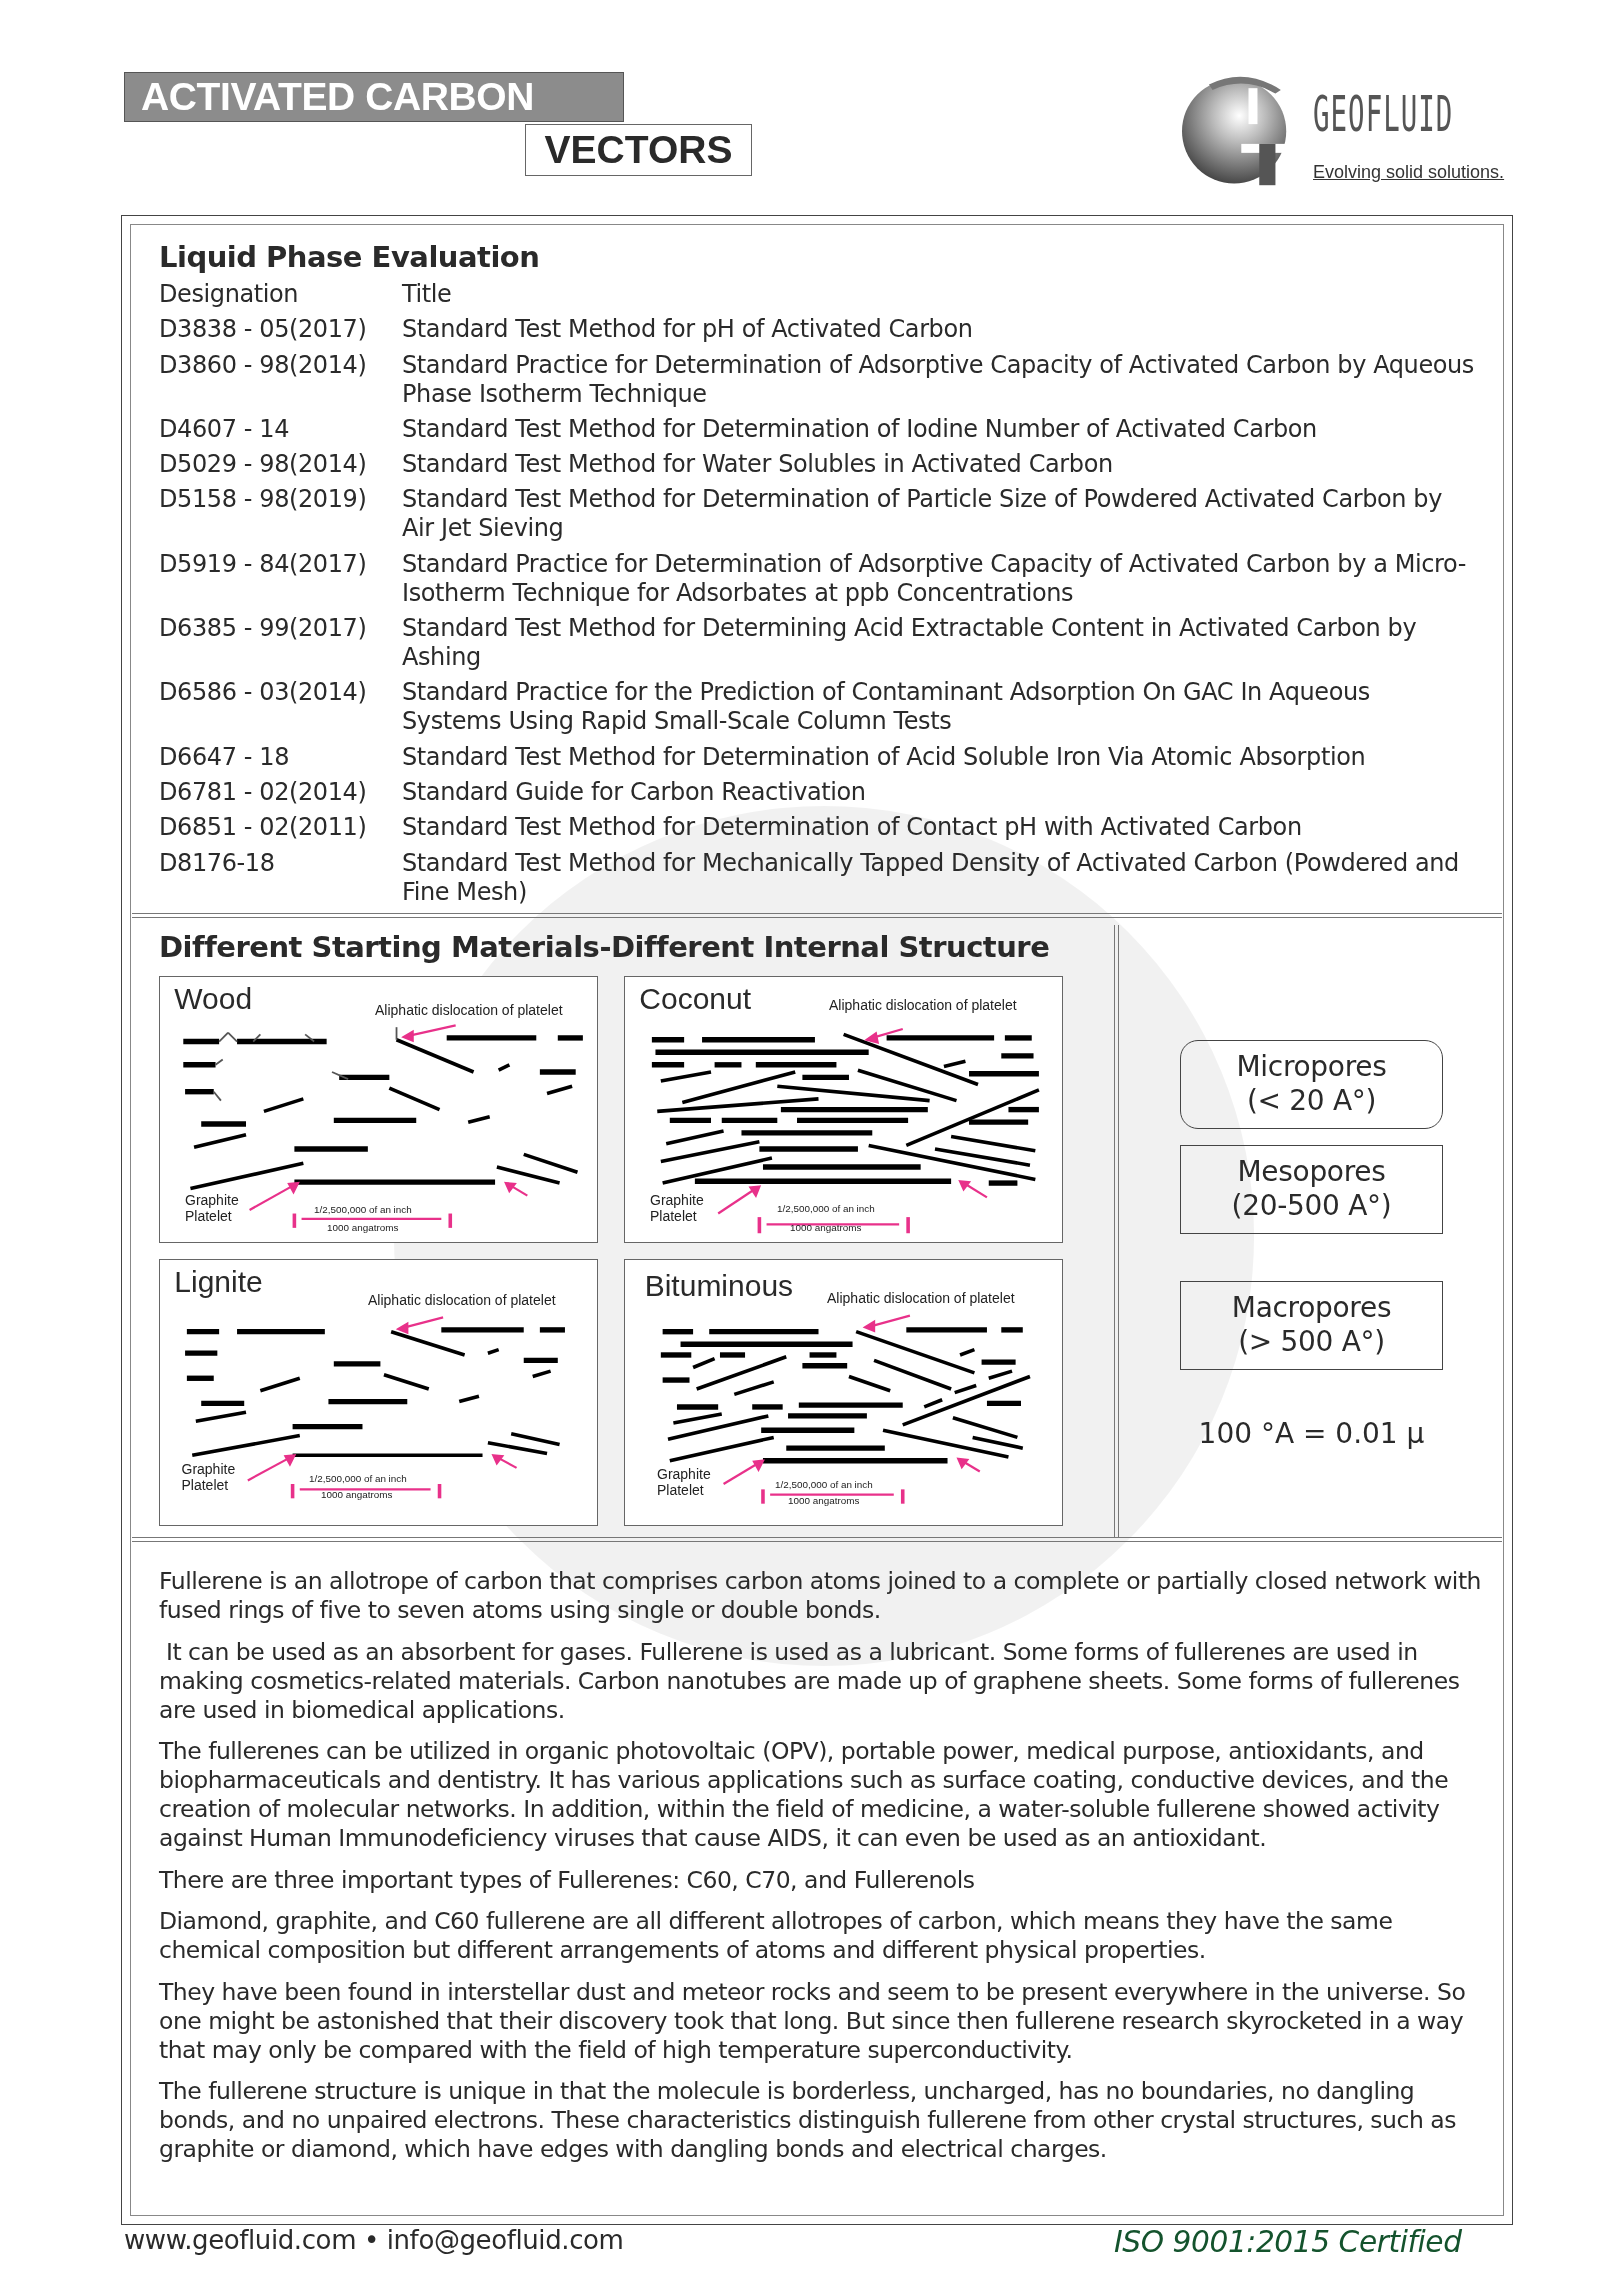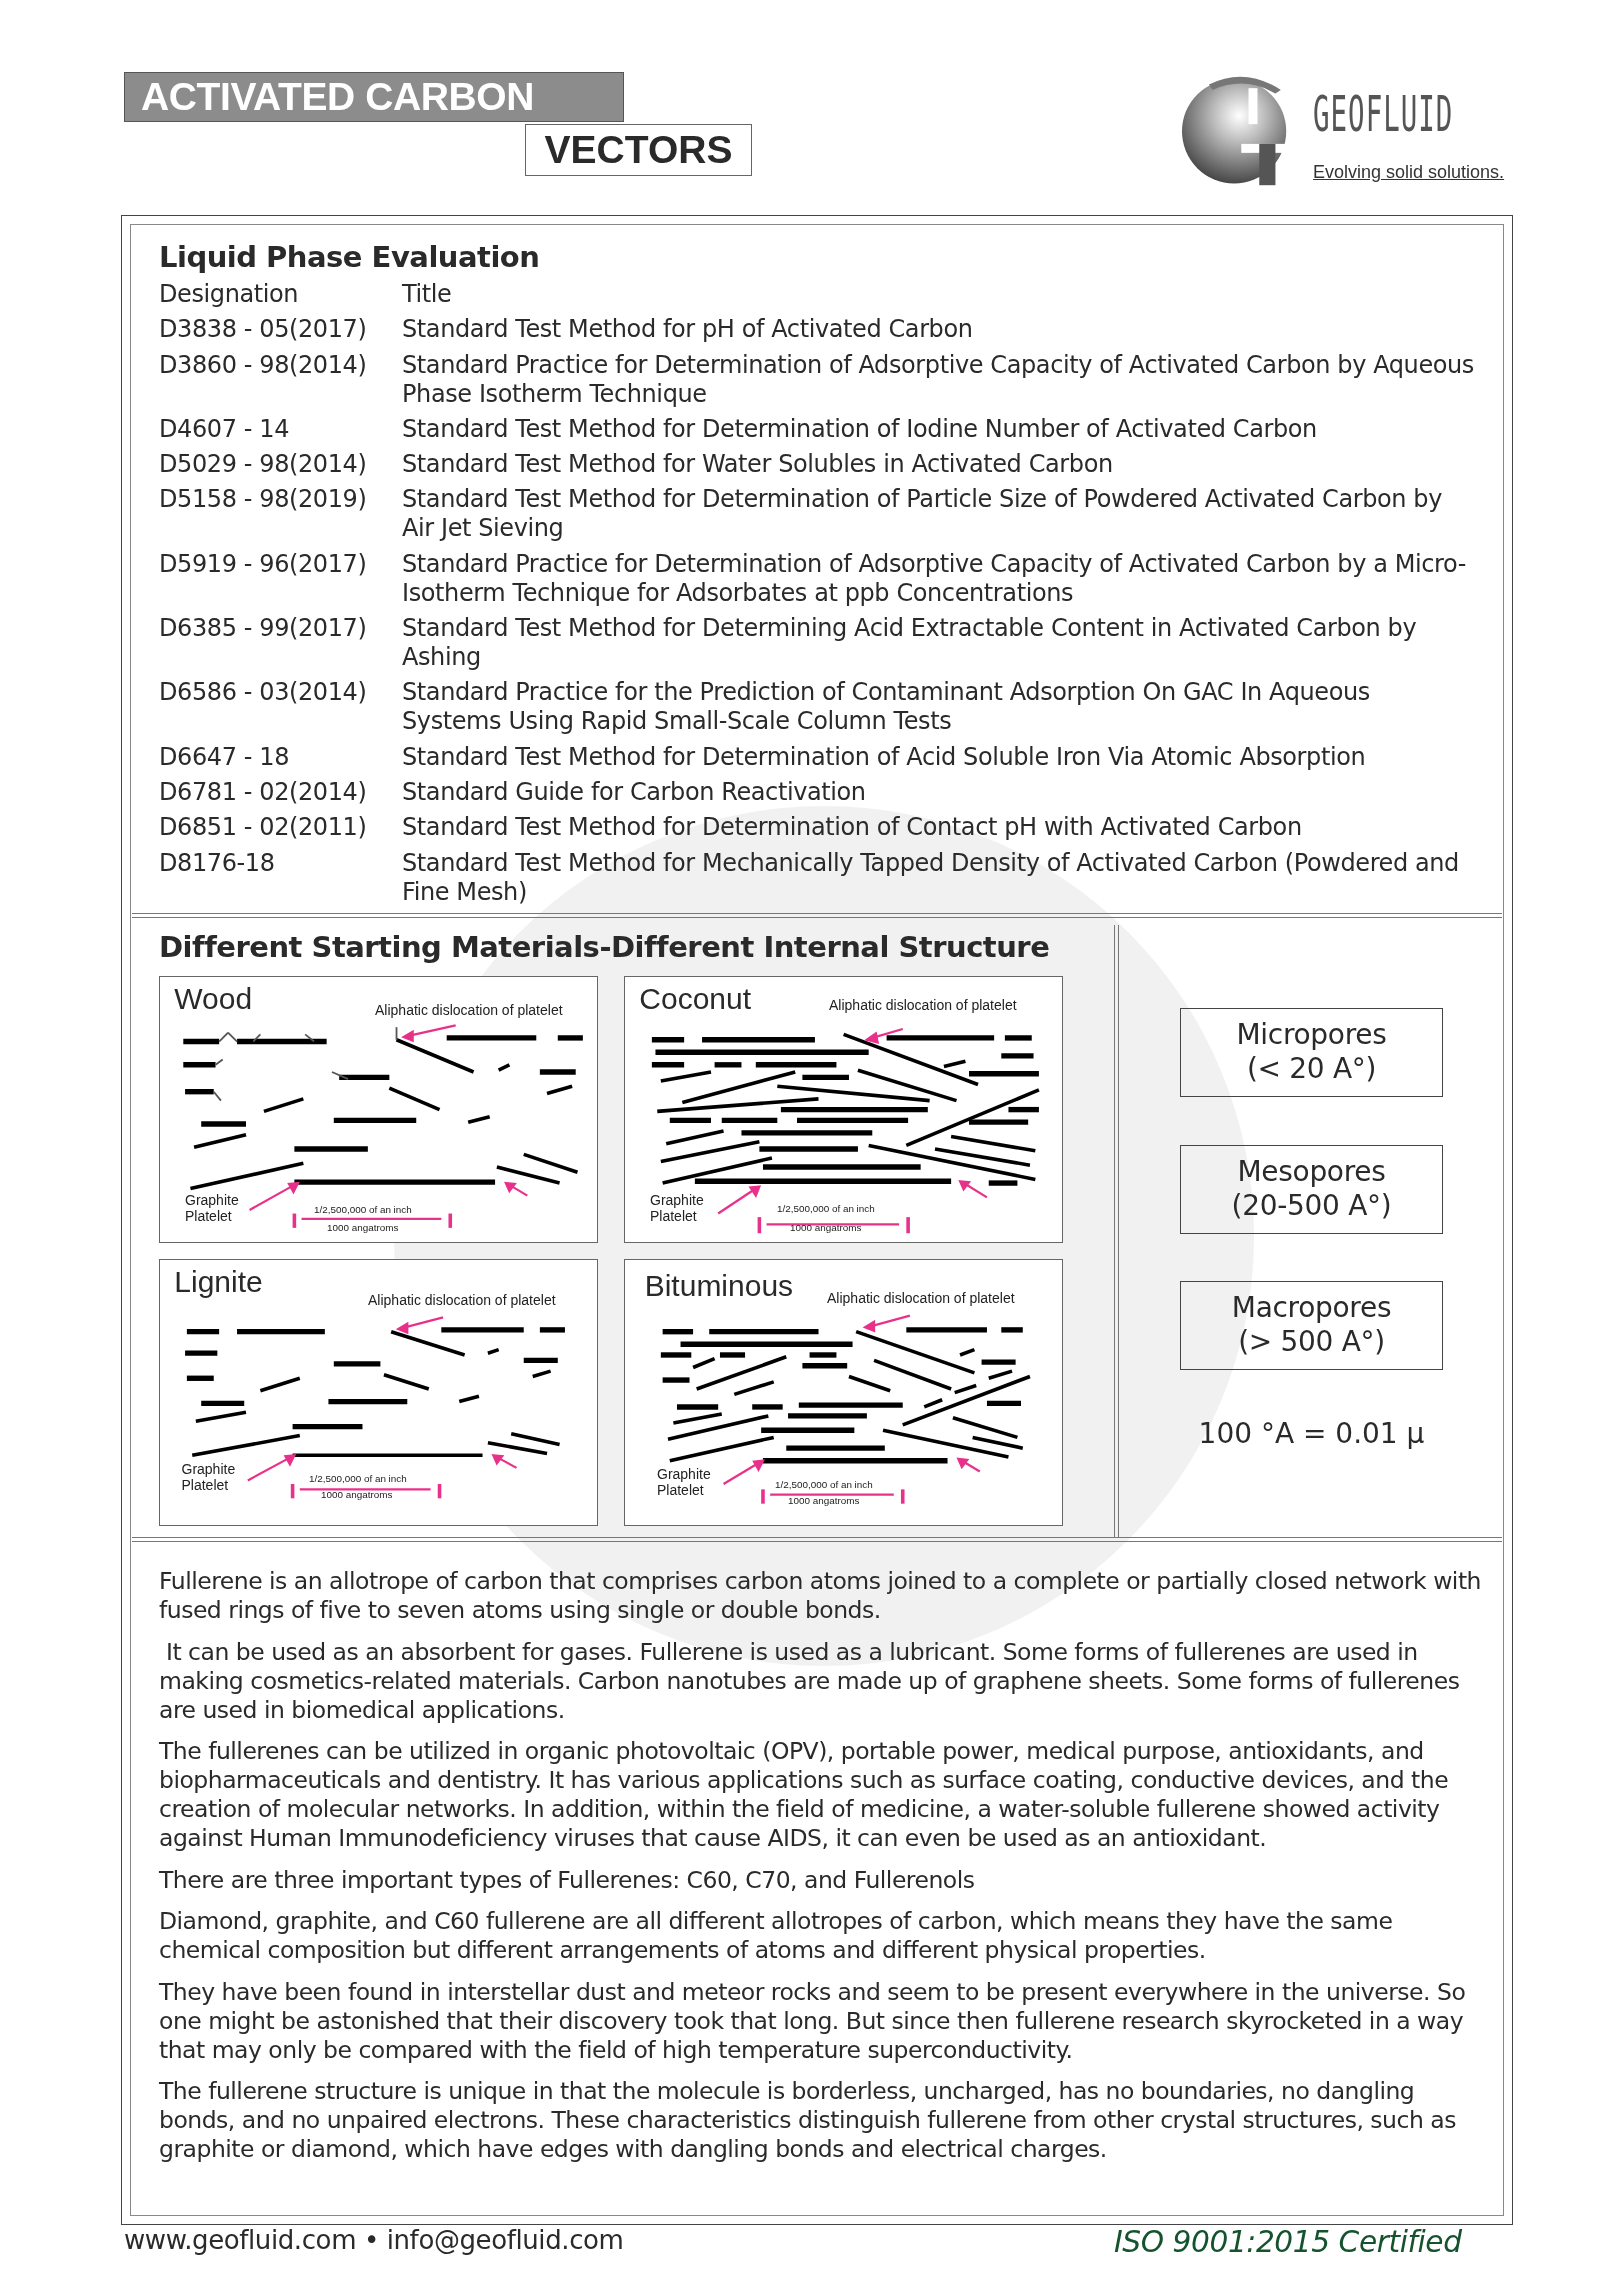--- a/index.html
+++ b/index.html
@@ -129,21 +129,21 @@
     </div>
   <div class="lp-row">
       <div class="c1">D5029 - 98(2014)</div>
       <div class="c2">Standard Test Method for Water Solubles in Activated Carbon</div>
     </div>
   <div class="lp-row">
       <div class="c1">D5158 - 98(2019)</div>
       <div class="c2">Standard Test Method for Determination of Particle Size of Powdered Activated Carbon by Air Jet Sieving</div>
     </div>
   <div class="lp-row">
-      <div class="c1">D5919 - 96(2017)</div>
+      <div class="c1">D5919 - 84(2017)</div>
       <div class="c2">Standard Practice for Determination of Adsorptive Capacity of Activated Carbon by a Micro-Isotherm Technique for Adsorbates at ppb Concentrations</div>
     </div>
   <div class="lp-row">
       <div class="c1">D6385 - 99(2017)</div>
       <div class="c2">Standard Test Method for Determining Acid Extractable Content in Activated Carbon by Ashing</div>
     </div>
   <div class="lp-row">
       <div class="c1">D6586 - 03(2014)</div>
       <div class="c2">Standard Practice for the Prediction of Contaminant Adsorption On GAC In Aqueous Systems Using Rapid Small-Scale Column Tests</div>
     </div>
@@ -386,21 +386,21 @@
         <line x1="310" y1="256" x2="310" y2="272" stroke-width="4"></line>
     </g>
   </svg>
   <div class="diag-label" style="left:19.7px; top:9px;">Bituminous</div>
   <div class="ann" style="left:202px; top:30px;">Aliphatic dislocation of platelet</div>
   <div class="ann" style="left:32px; top:206px; line-height:16px;"><span>Graphite</span><br><span>Platelet</span></div>
   <div class="ann-small" style="left:150px; top:219px;">1/2,500,000 of an inch</div>
   <div class="ann-small" style="left:163px; top:235px;">1000 angatroms</div>
 </div>
 
-<div class="pore-box" style="top:1008px;">
+<div class="pore-box" style="top:1040px;border-radius:18px;">
   <div>Micropores</div>
   <div>(&lt; 20 A°)</div>
 </div>
 <div class="pore-box" style="top:1145px;">
   <div>Mesopores</div>
   <div>(20-500 A°)</div>
 </div>
 <div class="pore-box" style="top:1281px;text-align:center;">
   <div>Macropores</div>
   <div>(&gt; 500 A°)</div>

